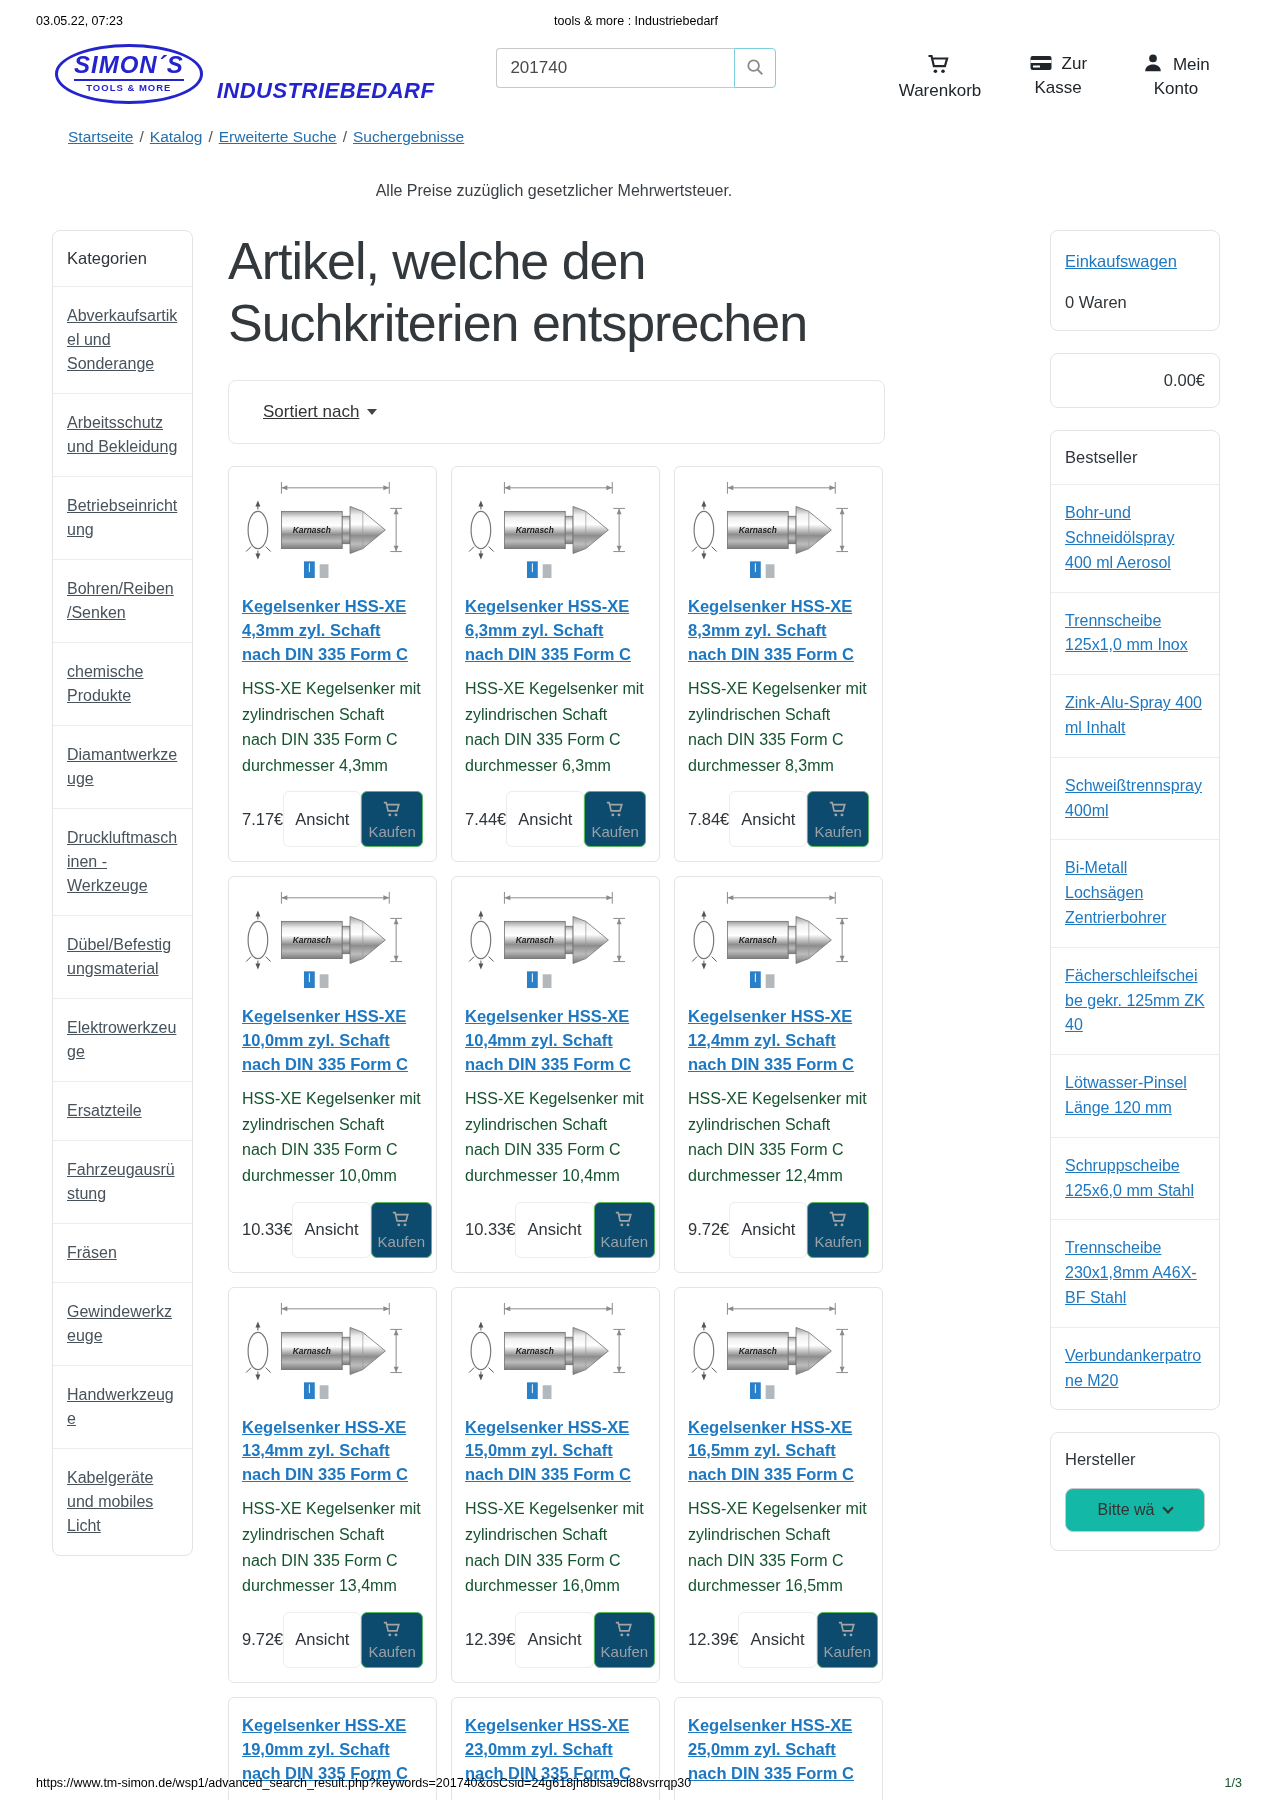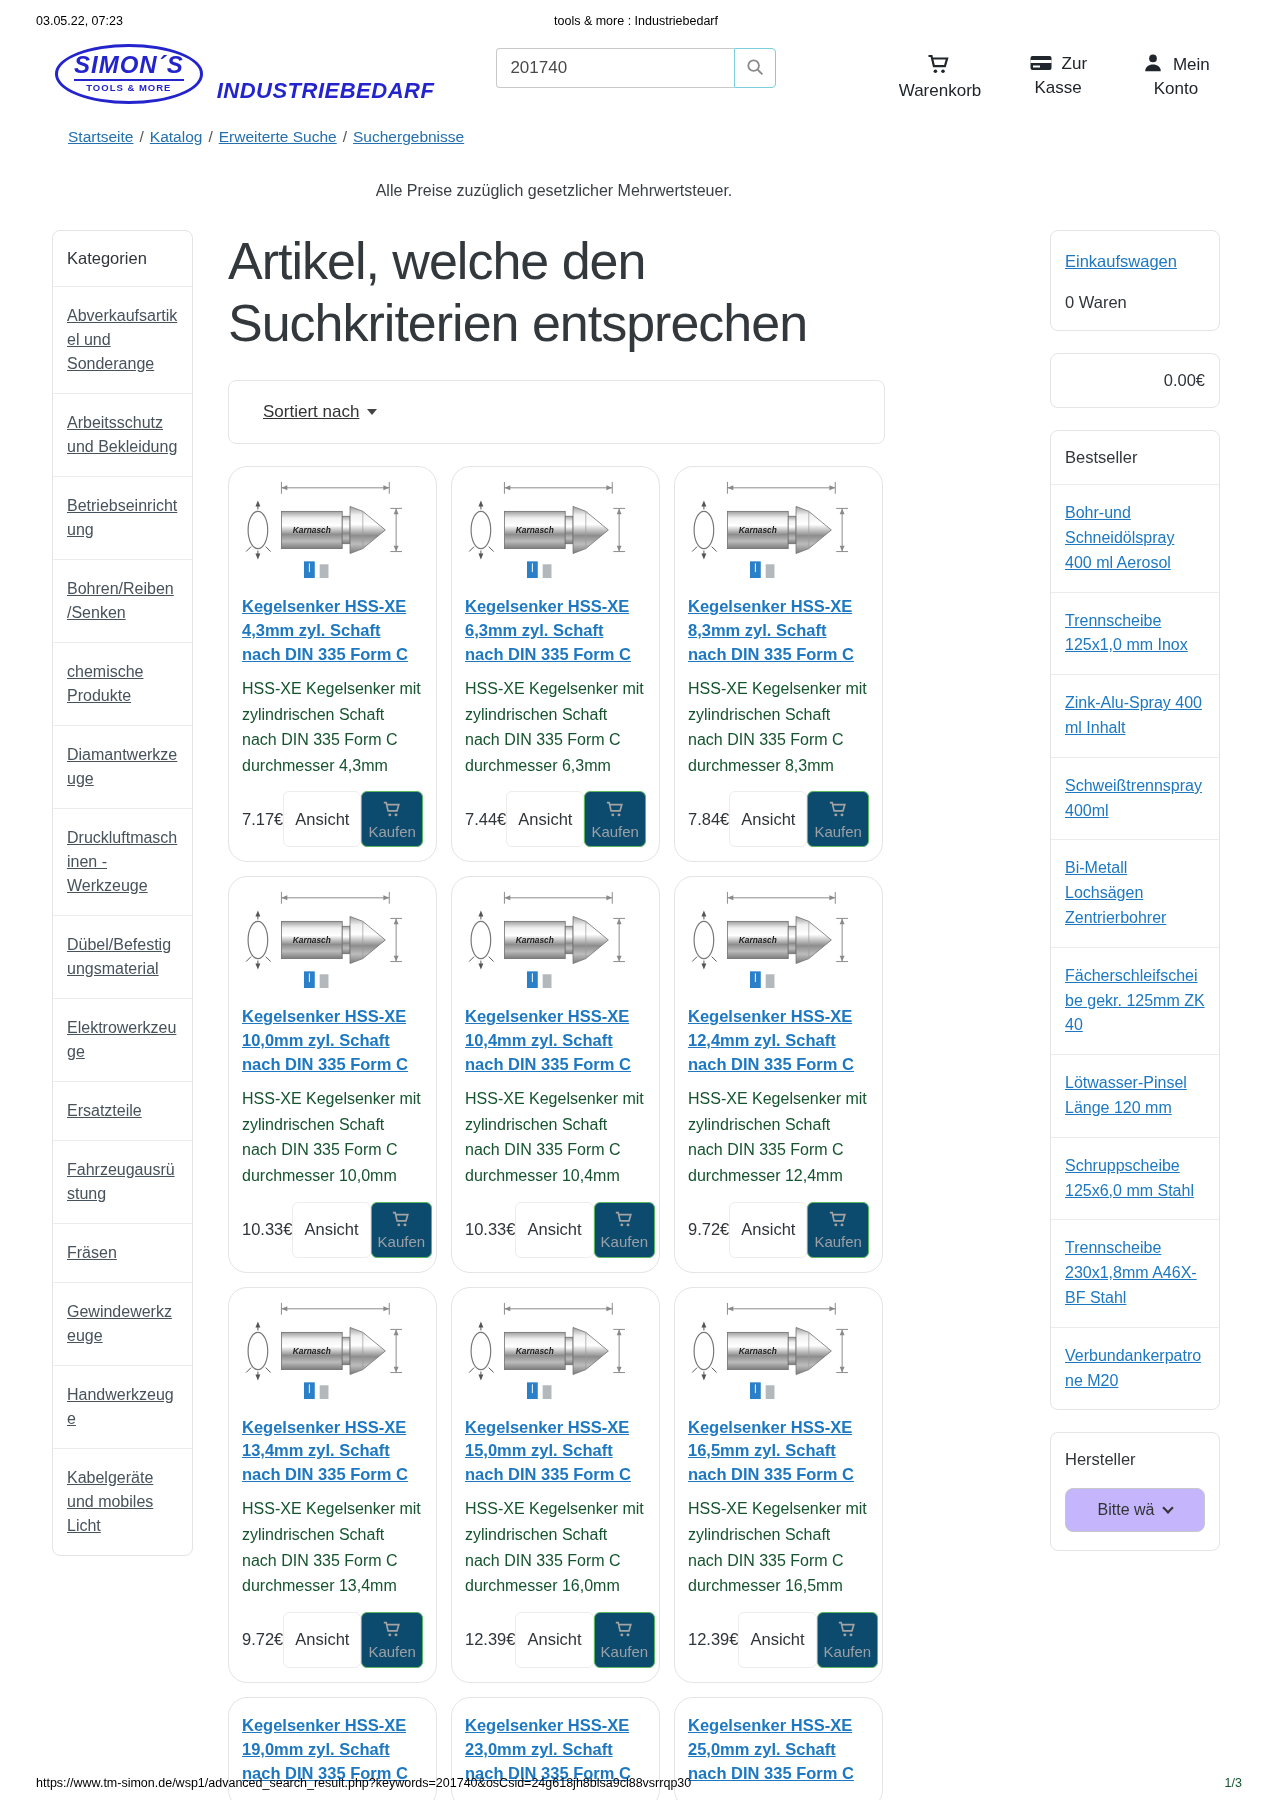--- a/index.html
+++ b/index.html
@@ -65,21 +65,21 @@
   }
 
   
   .main { width:657px; flex:none; margin-left:35px; }
   .page-h1 { font-size:52px; font-weight:300; color:#33383c; line-height:1.2; letter-spacing:-1px; margin:0 0 26px; }
   .sort-box { border:1px solid #e6e6e6; border-radius:8px; padding:21px 34px; margin-bottom:22px; }
   .sort-link { font-size:17px; color:#333; text-decoration:underline; }
   .caret-down { display:inline-block; width:0; height:0; border-left:5px solid transparent; border-right:5px solid transparent; border-top:6px solid #444; margin-left:8px; vertical-align:2px; }
 
   .grid { display:flex; flex-wrap:wrap; gap:14px; }
-  .pcard { width:209px; border:1px solid #e4e4e4; border-radius:19px; padding:12px 13px 14px; background:#fff; }
+  .pcard { width:209px; border:1px solid #e4e4e4; border-radius:6px; padding:12px 13px 14px; background:#fff; }
   .pimg { height:112px; overflow:hidden; }
   .ptitle { display:block; font-size:16.5px; font-weight:700; color:#1d78c1; text-decoration:underline; line-height:1.45; margin:4px 0 9px; }
   .pdesc { font-size:16px; line-height:1.6; color:#14532d; margin-bottom:13px; min-height:102px; }
   .pactions { display:flex; align-items:center; justify-content:space-between; }
   .pprice { font-size:16.5px; color:#2f353a; }
   .btn-view {
     height:56px; padding:0 11px; background:#fff; border:1px solid #ededed; border-radius:6px;
     font-size:16.5px; color:#2f353a; font-family:"Liberation Sans", sans-serif; cursor:pointer;
   }
   .btn-buy {
@@ -95,21 +95,21 @@
   .cart-count { padding:14px 14px 18px; font-size:16.5px; color:#2f353a; }
   .cart-total { padding:17px 14px; font-size:16.5px; color:#2f353a; text-align:right; }
   .rhead { padding:17px 14px; font-size:16.5px; color:#2f353a; }
   .blist-item {
     display:block; padding:16px 14px; border-top:1px solid #ececec;
     font-size:16px; line-height:1.55; color:#1d78c1; text-decoration:underline; overflow-wrap:anywhere;
   }
   .select-box {
     margin:2px 14px 18px; border:1px solid #c9c9c9; border-radius:8px; height:44px;
     display:flex; align-items:center; justify-content:center; gap:10px;
-    font-size:16px; color:#333; cursor:pointer; background:#c4b5fd;
+    font-size:16px; color:#333; cursor:pointer; background:#14b8a6;
   }
   .chev { width:8px; height:8px; border-right:2px solid #333; border-bottom:2px solid #333; transform:rotate(45deg); margin-top:-4px; }
 
   svg text { font-family:"Liberation Sans", sans-serif; }
 </style>
 </head>
 <body>
 
 <svg width="0" height="0" style="position:absolute" aria-hidden="true">
   <defs>

